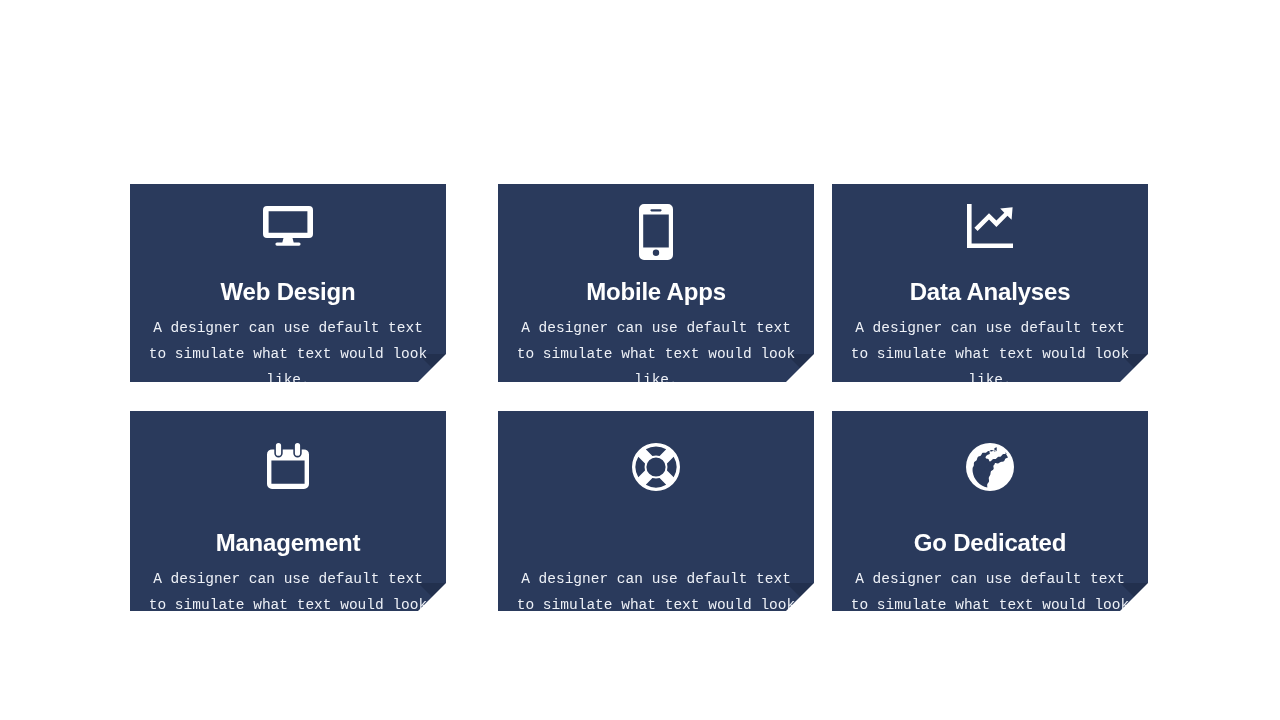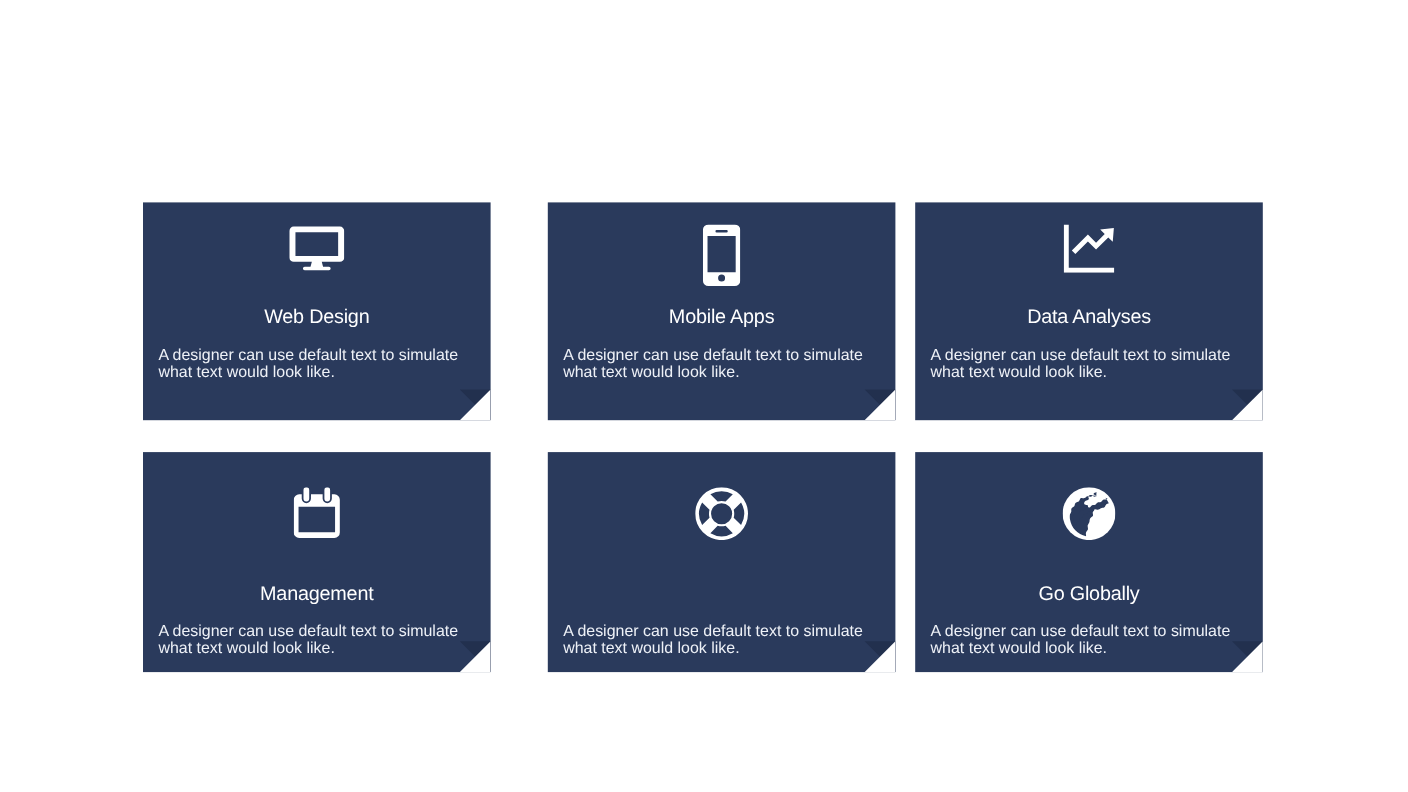--- a/index.html
+++ b/index.html
@@ -75,36 +75,37 @@
     display: inline-block;
     fill: #ffffff;
   }
 
   .card-title {
     position: absolute;
     left: 0;
     width: 100%;
     text-align: center;
     font-family: "Liberation Sans", sans-serif;
-    font-size: 18px;
-    font-weight: 400;
+    font-size: 24px;
+    font-weight: 700;
     letter-spacing: -0.2px;
     color: #ffffff;
     white-space: nowrap;
   }
   .r1 .card-title { top: 94px; }
   .r2 .card-title { top: 118px; }
 
   .card-body {
     position: absolute;
     left: 14px;
     width: 288px;
-    font-family: Liberation Sans, sans-serif;
+    text-align: center;
+    font-family: Liberation Mono, monospace;
     font-size: 14.5px;
-    line-height: 16px;
+    line-height: 26px;
     color: #eef1f7;
   }
   .r1 .card-body { top: 131px; }
   .r2 .card-body { top: 155px; }
 </style>
 </head>
 <body>
 
 <div id="slide">
   <div class="grid">
@@ -162,18 +163,18 @@
     </div>
 
     <div class="card r2 c3">
       <div class="card-icon">
         <svg width="48" height="48" viewBox="0 0 48 48" aria-hidden="true">
           <circle cx="24" cy="24" r="24"></circle>
           <path d="M30.8 4.2c-.9.6-2.3.5-2.6 1.6-.4 1.2 1.1 1 1.7 1.5.7.6-.5 1.4-1.2 1.2-1-.3-1.6-1.5-2.7-1.5-1 0-2.2.3-2.6 1.3-.3.9.8 1.6.4 2.5-.5 1-2 .8-2.8 1.5-.8.7-1.8 1.7-1.3 2.8.4 1 1.9.6 2.8 1.1.9.5.3 2 1.2 2.5.9.5 2-.4 3-.2 1 .2 2 .9 2.1 1.9.1 1-1.2 1.5-1.4 2.5-.2 1 .6 2.1.2 3-.5 1.1-2 1.4-2.6 2.4-.6 1-.3 2.3-.7 3.4-.4 1.1-1.3 2-1.5 3.1-.2 1.2.5 2.4.2 3.6-.3 1.1-1.6 1.8-1.8 3-.2 1 .3 2.1.1 3.1-7.6-1.5-13.5-7.7-14.6-15.4-.2-1.3-.2-2.6-.1-3.9.1-1 .9-1.8 1.2-2.8.3-1-.2-2.2.3-3.1.5-1 1.9-1.2 2.5-2.1.6-.9.4-2.2 1.1-3 .8-.9 2.3-.8 3.2-1.6.8-.8.8-2.3 1.8-2.8 1-.5 2.2.3 3.2 0 1-.3 1.6-1.5 2.6-1.7 1-.2 2 .5 3 .4 1-.1 1.9-.9 2.9-1 .8 0 1.6.4 2.2.8z" fill="#2a3a5c"></path>
           <path d="M38.9 9.6c1.3 1.5 2.3 3.2 3.1 5-.7.5-1.7.4-2.4 1-.8.7-.8 2-1.6 2.6-.9.7-2.2.4-3.2.8-1 .4-1.8 1.3-2.9 1.4-1 .1-2-.6-2.9-.3-1 .3-1.3 1.6-2.3 1.9-1 .3-2.2-.5-3-.1-.9.4-1 1.7-1.8 2.2-.8.5-2 .1-2.7.8-.7.6-.5 1.9-1.2 2.5-.6.5-1.7.2-2.3.8-.6.7-.2 1.9-.8 2.5-.6.7-1.8.5-2.3 1.3-.4.7 0 1.7-.4 2.4-1.7-2.4-2.8-5.3-3.1-8.4 1-.4 1.5-1.7 2.5-2.1 1-.4 2.3.2 3.2-.3.9-.5 1-1.9 1.9-2.4.9-.5 2.1 0 3-.5.9-.4 1.2-1.7 2.1-2.1.9-.4 2 .1 2.9-.3.9-.4 1.2-1.6 2.1-2 .9-.4 2 0 2.9-.4.9-.4 1.3-1.6 2.2-2 .9-.4 2 0 2.9-.5.9-.4 1.2-1.7 2.1-2.1.9-.4 2 0 2.9-.4.4-.2.8-.4 1.2-.6z" fill="#2a3a5c"></path>
         </svg>
       </div>
-      <div class="card-title">Go Globally</div>
+      <div class="card-title">Go Dedicated</div>
       <div class="card-body">A designer can use default text to simulate what text would look like.</div>
     </div>
 
   </div>
 </div>
 
 </body></html>

